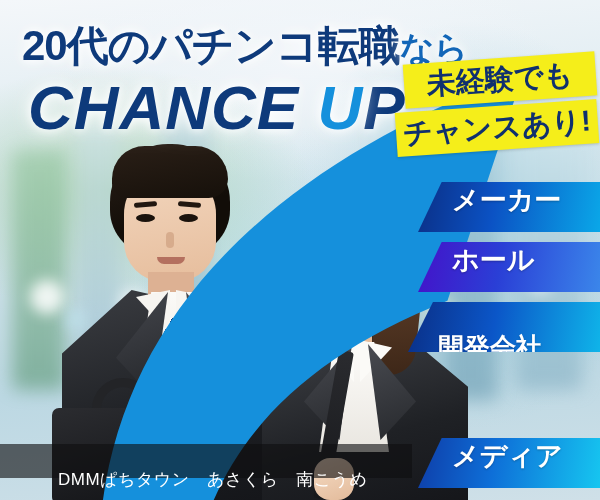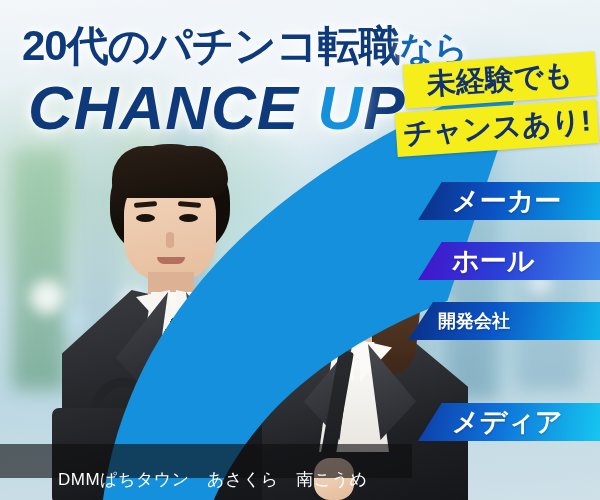--- a/index.html
+++ b/index.html
@@ -214,36 +214,36 @@
     font-size:29px; transform:rotate(-4deg);
   }
   .badge .bar2 {
     position:absolute; left:396px; top:106px; width:202px; height:44px;
     font-size:29px; transform:rotate(-4deg);
   }
 
   
   .cat-list { position:absolute; left:0; top:0; width:600px; height:500px; }
   .cat {
-    position:absolute; right:0; height:38px; width:182px;
-    display:flex; align-items:center;
+    position:absolute; right:0; height:50px; width:182px;
+    display:flex; 
     clip-path:polygon(13% 0, 100% 0, 100% 100%, 0 100%);
     box-shadow:0 1px 4px rgba(0,0,0,.2);
   }
   .cat span {
     color:#fff; font-weight:bold; font-size:27px;
     white-space:nowrap; margin-left:34px;
     text-shadow:0 1px 2px rgba(0,0,0,.25);
   }
   .cat0 { top:182px; background:linear-gradient(100deg,#0b2f86 0%,#0b52c4 42%,#0aa7e8 100%); }
   .cat1 { top:242px; background:linear-gradient(100deg,#4412c9 0%,#2a3fd6 45%,#3b86ea 100%); }
   .cat2 { top:302px; width:192px; background:linear-gradient(100deg,#0a2f86 0%,#0b56c8 45%,#0fb4e9 100%); }
-  .cat2 span { font-size:18px; margin-left:30px; }
+  .cat2 span { font-size:26px; margin-left:30px;margin-top:28px; }
   .cat3 { top:362px; background:linear-gradient(100deg,#6a18d8 0%,#5122dd 42%,#3f7fe8 100%); }
-  .cat4 { top:403px; background:linear-gradient(100deg,#0e3da8 0%,#0e6fd8 42%,#16c6f0 100%); }
+  .cat4 { top:438px; background:linear-gradient(100deg,#0e3da8 0%,#0e6fd8 42%,#16c6f0 100%); }
 
   
   .credits {
     position:absolute; left:0; bottom:22px; width:412px; height:34px;
     background:rgba(14,14,16,.62);
     display:flex; align-items:center;
   }
   .credits span {
     color:#fff; font-size:17px; margin-left:58px; white-space:nowrap;
     letter-spacing:.5px;

